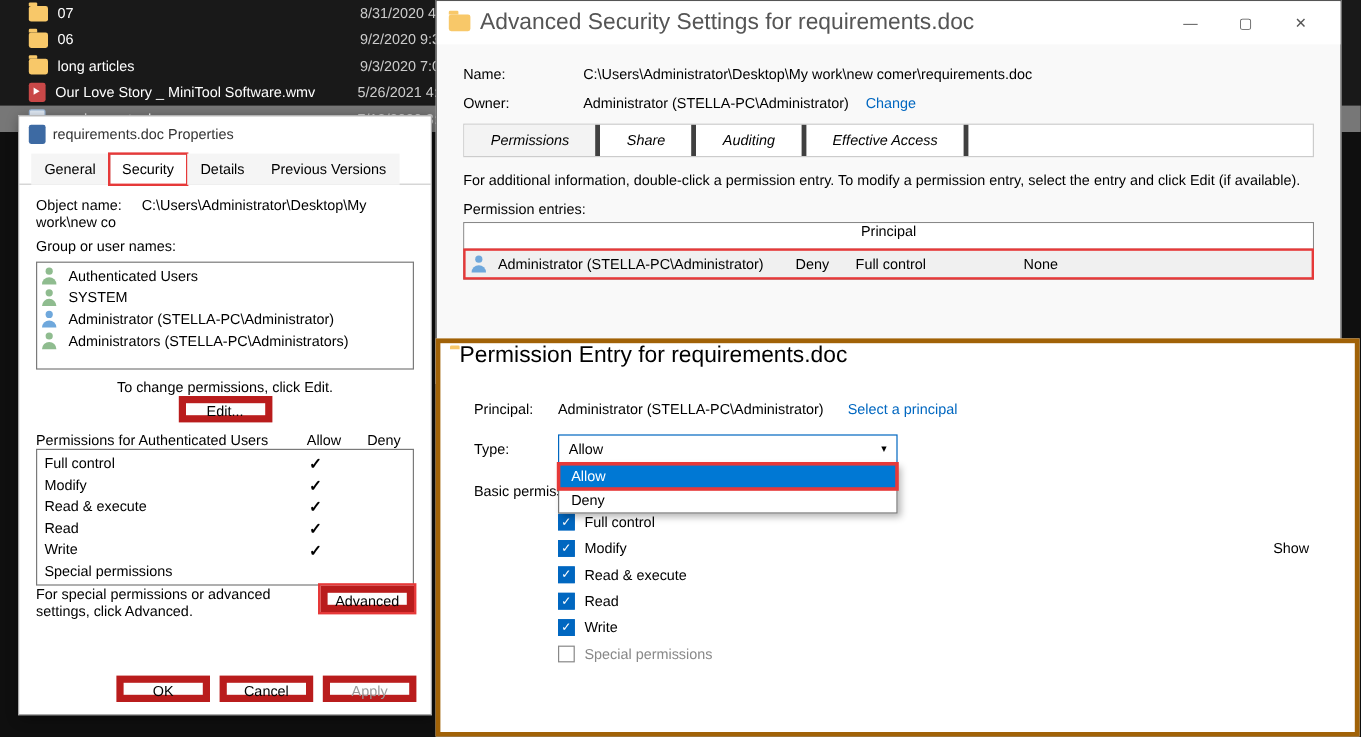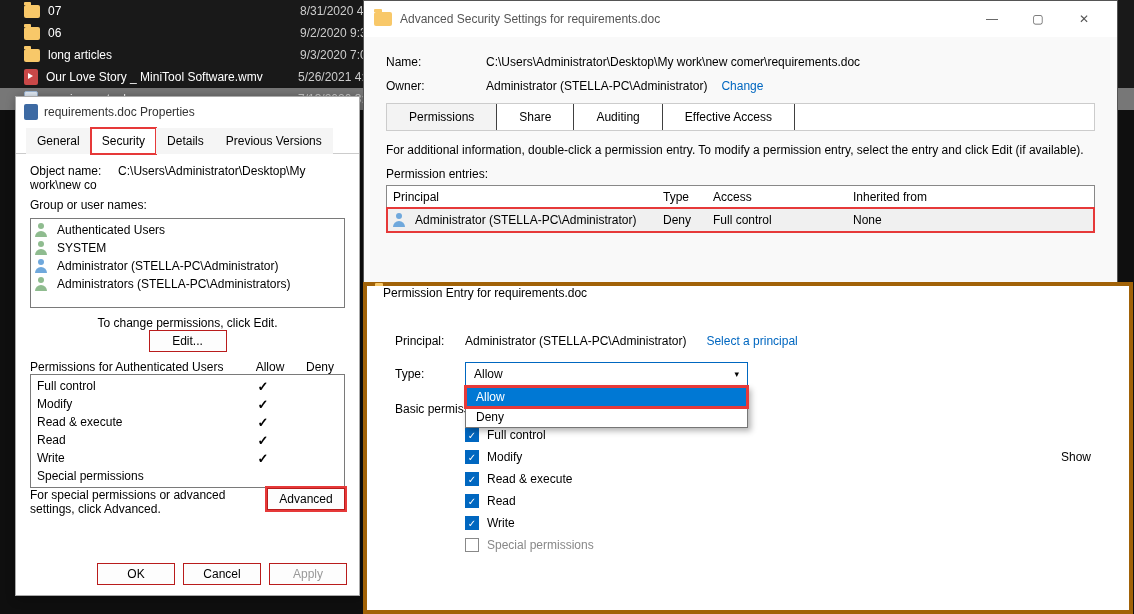--- a/index.html
+++ b/index.html
@@ -29,48 +29,48 @@
 .panel { padding:10px 14px; }
 .panel .label { margin-bottom:6px;}
 .group-list { border:1px solid #7a7a7a; height:90px; overflow:hidden; background:#fff;}
 .group-list .item { display:flex; align-items:flex-end; height:18px; padding:0 4px;}
 .user-icon { width:16px; height:14px; margin-right:6px; display:inline-block; position:relative;}
 .user-icon::before{content:""; position:absolute; top:0; left:3px; width:6px; height:6px; background:#6fa8dc; border-radius:50%;}
 .user-icon::after{content:""; position:absolute; bottom:0; left:0; width:12px; height:6px; background:#6fa8dc; border-radius:6px 6px 0 0;}
 .user-icon.grp::before{ background:#8fbc8f;}
 .user-icon.grp::after{ background:#8fbc8f;}
 .edit-row { display:flex; justify-content:space-between; align-items:center; margin:8px 16px;flex-direction:column;}
-.win-btn { min-width:78px; height:22px; border:1px solid #b91c1c; background:#fdfdfd; font-size:12px; cursor:pointer;}
+.win-btn { min-width:78px; height:22px; border:6px solid #b91c1c; background:#fdfdfd; font-size:12px; cursor:pointer;}
 .perm-table { border:1px solid #7a7a7a; padding:2px 0;}
 .perm-table .prow { display:flex; padding:1px 6px; align-items:center; height:18px;}
 .perm-table .prow .pn{flex:1;}
 .perm-table .prow .pc{width:50px; text-align:center; font-weight:bold;}
 .check::before{content:"✓"; font-size:13px;}
 .adv-row { display:flex; justify-content:space-between; align-items:flex-start; }
 .adv-row .win-btn { outline:2px solid #e63939;}
 .dlg-buttons { position:absolute; bottom:10px; right:12px; display:flex; gap:8px;}
 
 
 .advsec { position:absolute; top:0; left:363px; width:755px; height:320px; background:#f9f9f9; border:1px solid #555;}
 .advsec .win-titlebar { height:36px; display:flex; align-items:center; padding:0 10px; background:#fff;}
 .win-folder { width:18px; height:14px; background:#f8c869; margin-right:8px; border-radius:2px; position:relative;}
 .win-folder::before{content:"";position:absolute;top:-3px;left:0;width:8px;height:3px;background:#f8c869;border-radius:1px 1px 0 0;}
-.win-titlebar .title{color:#555; font-size:12px;}
+.win-titlebar .title{color:#555; font-size:19px;}
 .win-controls { margin-left:auto; display:flex;}
 .win-controls span { width:46px; height:30px; display:flex; align-items:center; justify-content:center; color:#555; cursor:pointer;}
 .advsec .content { padding:18px 22px;}
 .info-row{ display:flex; margin-bottom:10px;}
 .info-row .k{width:100px;}
 .link{color:#0067c0; cursor:pointer; margin-left:14px;}
 .sec-tabs{display:flex; border:1px solid #ccc; background:#fff; height:28px; margin-top:6px;}
-.sec-tab{padding:0 22px; display:flex; align-items:center; border-right:1px solid #404040;}
+.sec-tab{padding:0 22px; display:flex; align-items:center; border-right:4px solid #404040;font-style:italic;}
 .sec-tab.active{background:#f3f3f3;}
 .instr{margin:12px 0 10px;}
 .perm-entry-table{border:1px solid #888;}
-.pet-hdr{display:flex; background:#fff; border-bottom:1px solid #ccc; height:22px; align-items:center; padding:0 6px;}
+.pet-hdr{display:flex; background:#fff; border-bottom:1px solid #ccc; height:22px; align-items:center; padding:0 6px;flex-direction:column;}
 .pet-hdr div:nth-child(1){flex:0 0 270px;}
 .pet-hdr div:nth-child(2){flex:0 0 50px;}
 .pet-hdr div:nth-child(3){flex:0 0 140px;}
 .pet-hdr div:nth-child(4){flex:1;}
 .pet-row{display:flex; height:24px; align-items:center; padding:0 6px; background:#f0f0f0; outline:2px solid #e63939; outline-offset:-1px;}
 .pet-row div:nth-child(1){flex:0 0 270px; display:flex; align-items:center;}
 .pet-row div:nth-child(2){flex:0 0 50px;}
 .pet-row div:nth-child(3){flex:0 0 140px;}
 .pet-row div:nth-child(4){flex:1;}
 

